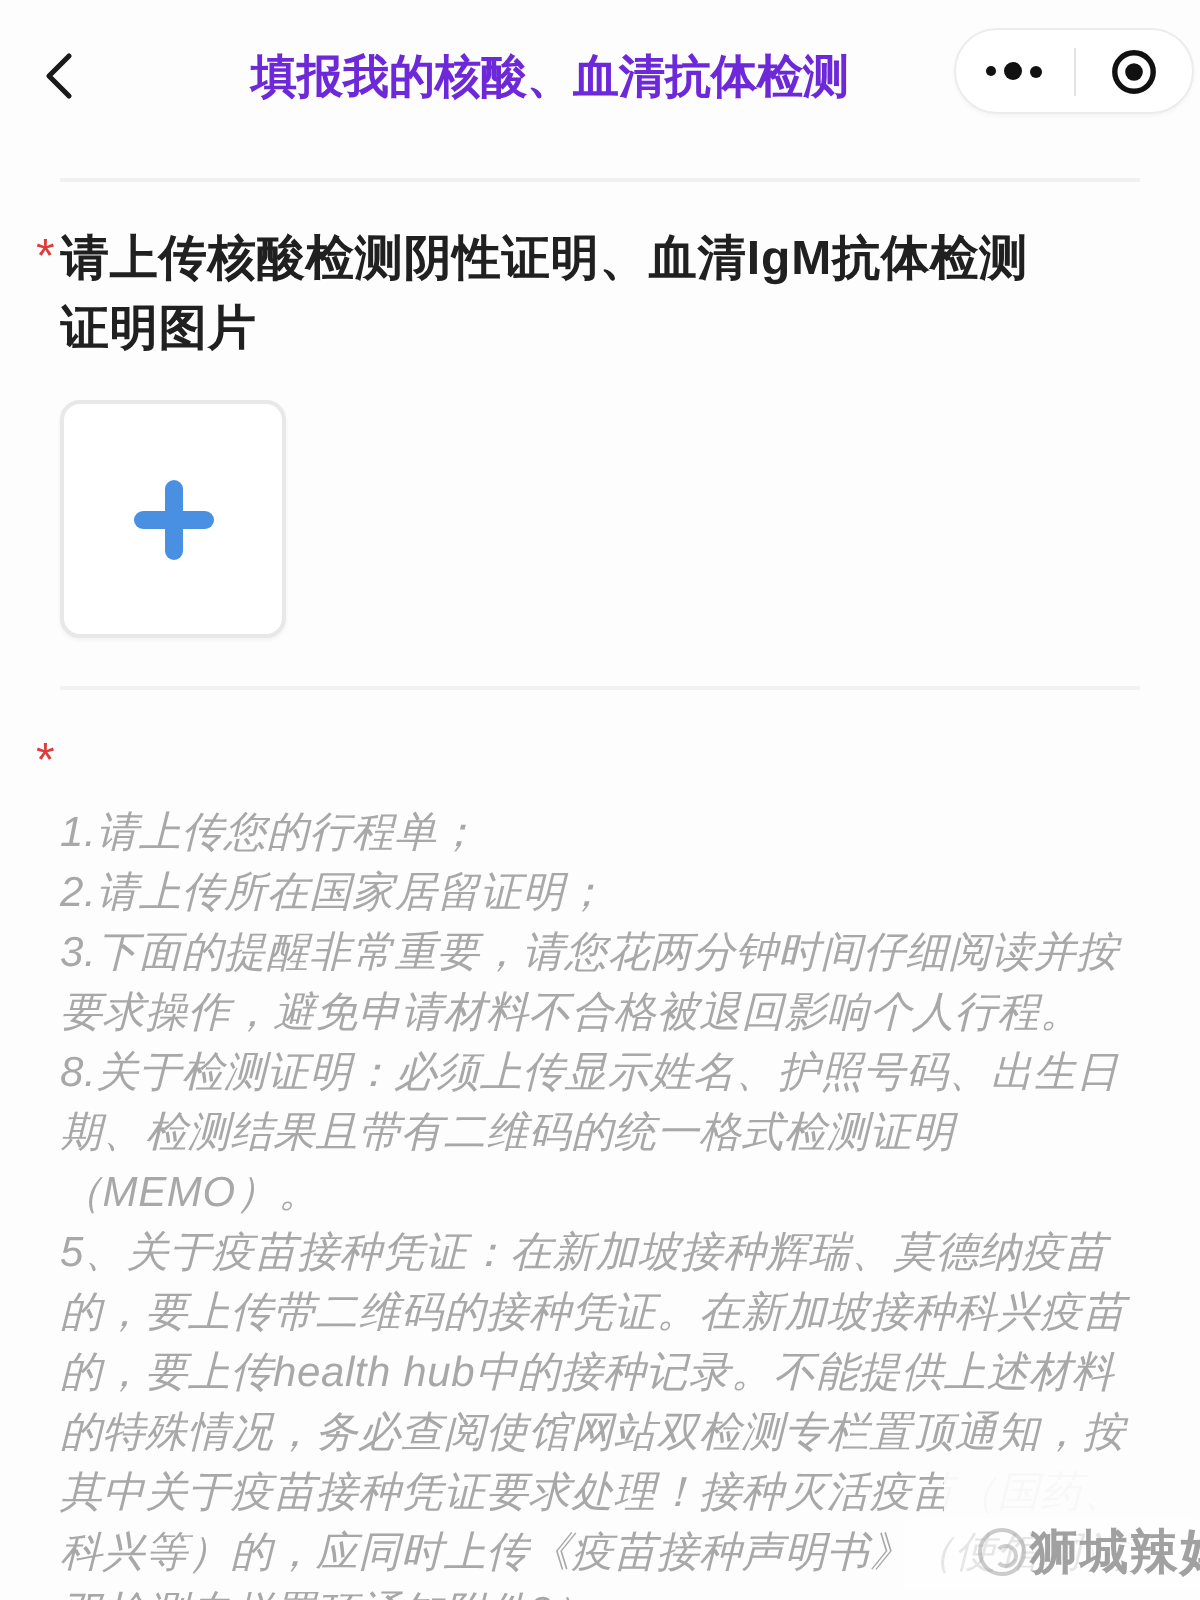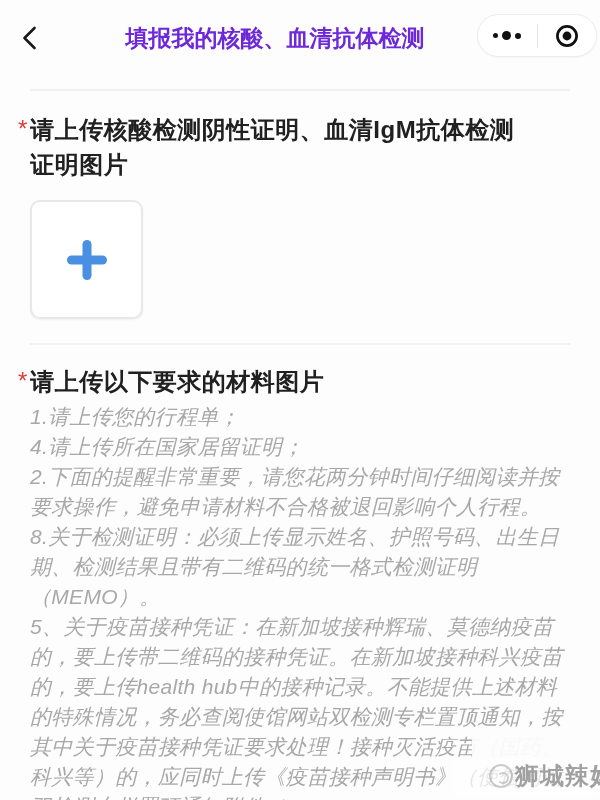--- a/index.html
+++ b/index.html
@@ -129,27 +129,26 @@
   </div>
 
   <div class="upload-box">
     <div class="plus-icon"></div>
   </div>
 
   <div class="hairline hl-2"></div>
 
   <div class="section-head sh-2">
     <span class="req-star">*</span>
-    <span class="sh-label">请上传以下要求的材料图片</span>
   </div>
 
   <div class="req-list">
     <p>1.请上传您的行程单；</p>
-    <p>4.请上传所在国家居留证明；</p>
-    <p>2.下面的提醒非常重要，请您花两分钟时间仔细阅读并按要求操作，避免申请材料不合格被退回影响个人行程。</p>
+    <p>2.请上传所在国家居留证明；</p>
+    <p>3.下面的提醒非常重要，请您花两分钟时间仔细阅读并按要求操作，避免申请材料不合格被退回影响个人行程。</p>
     <p>8.关于检测证明：必须上传显示姓名、护照号码、出生日期、检测结果且带有二维码的统一格式检测证明（MEMO）。</p>
     <p>5、关于疫苗接种凭证：在新加坡接种辉瑞、莫德纳疫苗的，要上传带二维码的接种凭证。在新加坡接种科兴疫苗的，要上传health hub中的接种记录。不能提供上述材料的特殊情况，务必查阅使馆网站双检测专栏置顶通知，按其中关于疫苗接种凭证要求处理！接种灭活疫苗（国药、科兴等）的，应同时上传《疫苗接种声明书》（使馆网站双检测专栏置顶通知附件2）</p>
   </div>
 
   <div class="wm-blob wm-blob-1"></div>
   <div class="wm-blob wm-blob-2"></div>
   <div class="watermark">
     <span class="wm-logo"></span>
     <span class="wm-text">狮城辣妈</span>
   </div>

